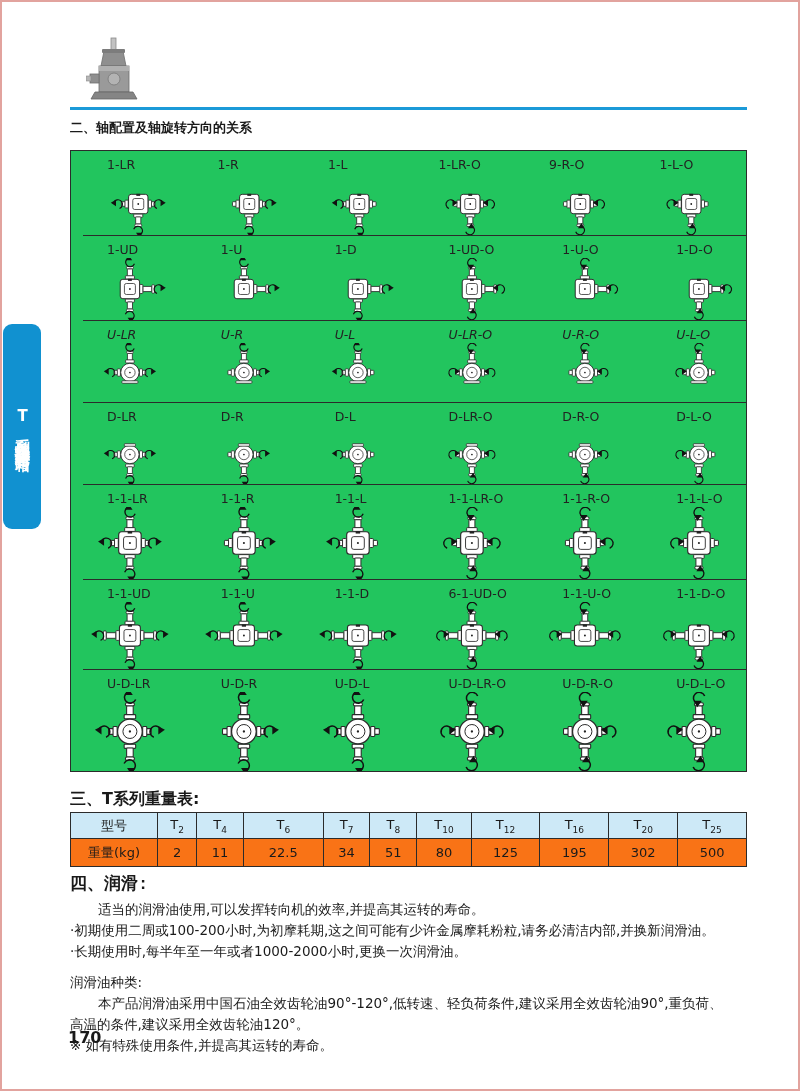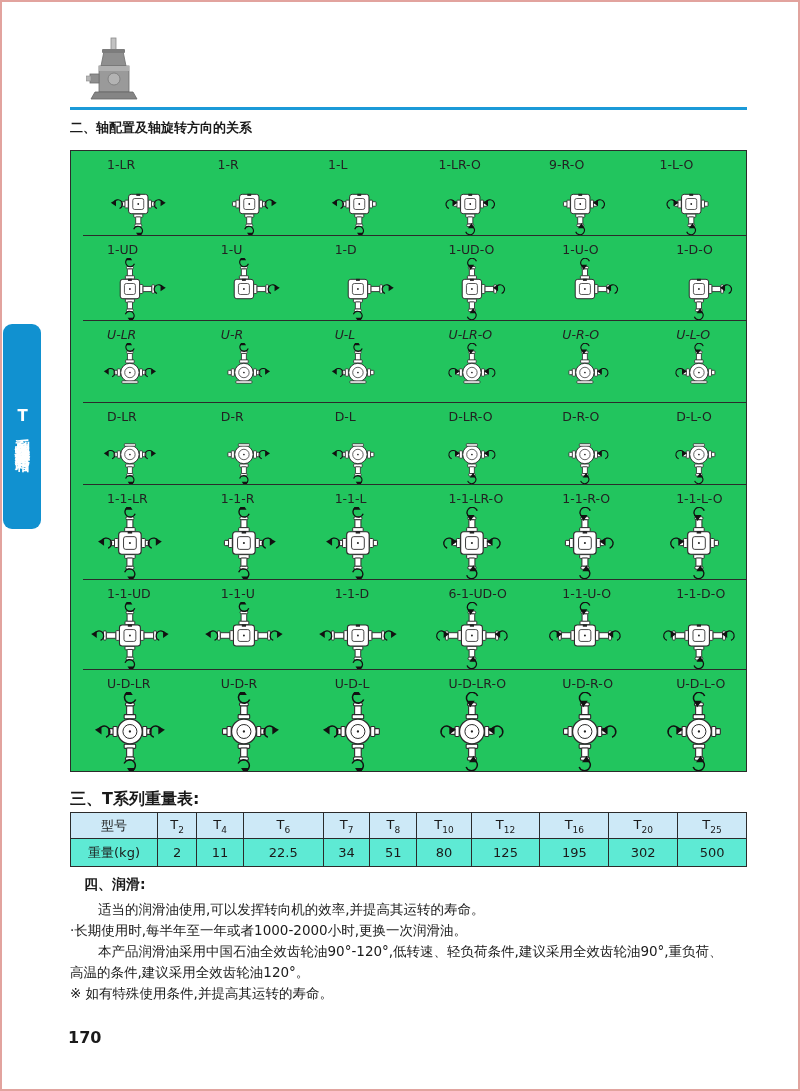--- a/index.html
+++ b/index.html
@@ -29,26 +29,26 @@
   .cfg-row:nth-child(7){height:102px;}
   .cfg-cell{display:flex;flex-direction:column;min-height:0;}
   .cfg-label{font-size:12.5px;color:#222;padding:6px 0 0 24px;height:16px;line-height:16px;}
   .gear{flex:1;width:100%;min-height:0;}
   
   .sec-title{position:absolute;left:68px;font-size:16px;font-weight:bold;margin:0;}
   .weight-table{position:absolute;left:68px;top:810px;width:677px;border-collapse:collapse;
                 border:1.6px solid #2b2b2b;font-size:13px;}
   .weight-table th,.weight-table td{border:1px solid #2b2b2b;text-align:center;padding:0;}
   .wt-h{background:#cde9f7;height:25px;font-weight:normal;margin-left:22px;}
-  .wt-c{background:#5eead4;height:27px;}
+  .wt-c{background:#f97316;height:27px;}
   .weight-table th:first-child,.weight-table td:first-child{width:86px;}
   .weight-table sub{font-size:9px;}
   
   .lube{position:absolute;left:68px;top:872px;width:682px;font-size:13.5px;line-height:21px;}
-  .lube h4{font-size:14px;margin:0 0 4px 14px;}
+  .lube h4{font-size:17px;margin:0 0 4px 0;font-family:Liberation Mono, monospace;}
   .lube p{margin:0;}
   .indent{padding-left:28px;}
   .types-title{margin-top:10px !important;}
   .page-num{position:absolute;left:66px;top:1026px;font-size:16px;font-weight:bold;}
 </style>
 </head>
 <body>
 
 <div class="page">
 
@@ -1300,20 +1300,22 @@
           <td class="wt-c">195</td>
           <td class="wt-c">302</td>
           <td class="wt-c">500</td>
         </tr>
       </tbody>
     </table>
 
   <div class="lube">
     <h4>四、润滑:</h4>
     <p class="indent">适当的润滑油使用,可以发挥转向机的效率,并提高其运转的寿命。</p>
+    <p>·初期使用二周或100-200小时,为初摩耗期,这之间可能有少许金属摩耗粉粒,请务必清洁内部,并换新润滑油。</p>
     <p>·长期使用时,每半年至一年或者1000-2000小时,更换一次润滑油。</p>
+    <p class="types-title">润滑油种类:</p>
     <p class="indent">本产品润滑油采用中国石油全效齿轮油90°-120°,低转速、轻负荷条件,建议采用全效齿轮油90°,重负荷、</p>
     <p>高温的条件,建议采用全效齿轮油120°。</p>
     <p>※ 如有特殊使用条件,并提高其运转的寿命。</p>
   </div>
 
   <div class="page-num">170</div>
 </div>
 
 </body></html>

